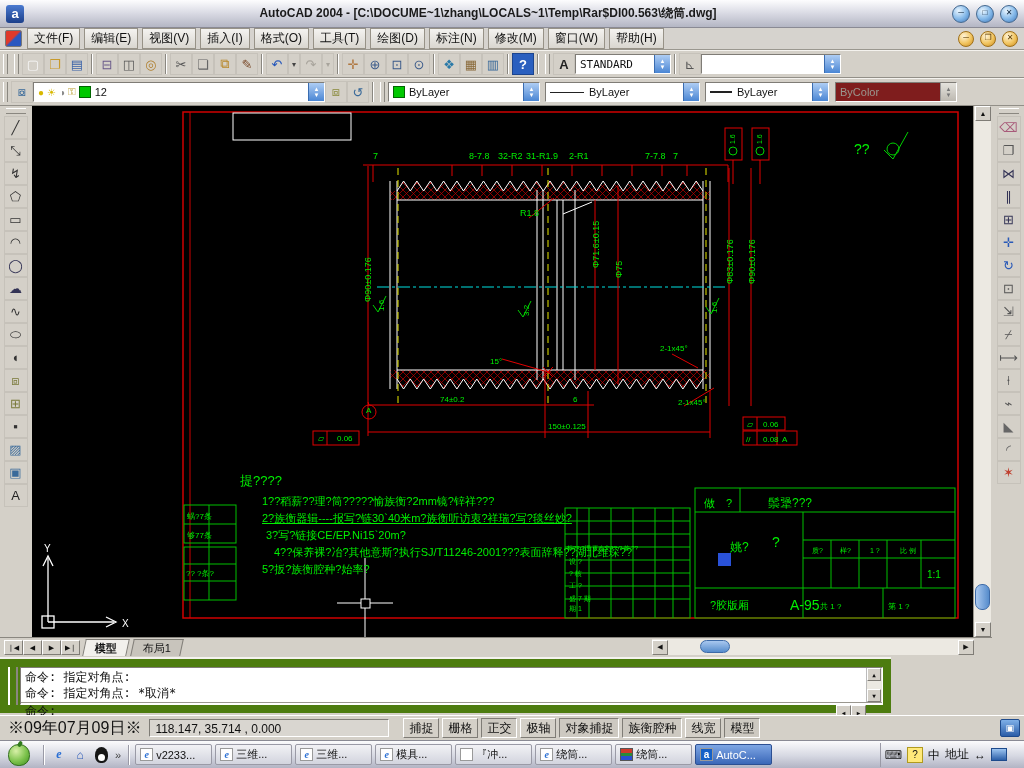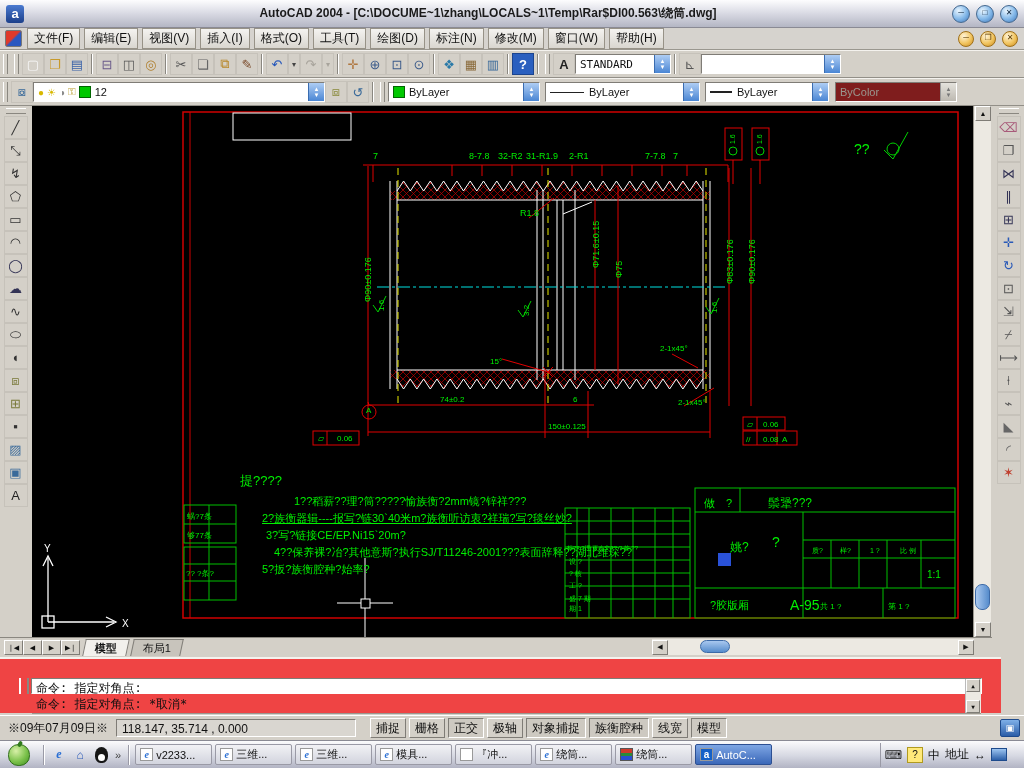--- a/index.html
+++ b/index.html
@@ -68,37 +68,37 @@
     font-size:7px;display:flex;align-items:center;justify-content:center;margin:1px 0;box-sizing:border-box;}
   .tab{height:16px;padding:0 10px;font-size:11px;display:flex;align-items:center;
     border:1px solid #7f7c76;border-bottom:none;background:#c8c4bc;transform:skewX(-12deg);margin-left:4px;}
   .tab>span{transform:skewX(12deg);}
   .tab.active{background:#f2f0ec;font-weight:bold;}
   .hscroll{position:absolute;left:652px;top:639px;width:322px;height:16px;background:#ece9e2;
     display:flex;align-items:center;}
   .hthumb{position:absolute;left:48px;top:1px;width:30px;height:13px;border-radius:7px;
     background:linear-gradient(#a9c8ef,#568ccc);border:1px solid #3c6aa8;box-sizing:border-box;}
   
-  .cmdwrap{position:absolute;left:0;top:657px;width:1001px;height:56px;background:#ef4444;
-    border-top:2px solid #f4f2ee;box-sizing:border-box;display:flex;padding:19px;}
+  .cmdwrap{position:absolute;left:0;top:657px;width:891px;height:56px;background:#4d7c0f;
+    border-top:2px solid #f4f2ee;box-sizing:border-box;display:flex;padding:8px;}
   .cmdgrip{width:6px;border-left:2px solid #fff;border-right:2px solid #8a8780;margin-right:2px;}
   .cmdinner{flex:1;border:1px solid;border-color:#7f7c76 #fff #fff #7f7c76;background:#fff;
     display:flex;flex-direction:column;font-family:"DejaVu Sans Mono",monospace;font-size:12px;}
   .cmdhist{flex:1;padding:1px 4px;border-bottom:1px solid #9a978f;position:relative;}
   .cmdline{white-space:pre;line-height:16px;}
   .cmdprompt{height:17px;padding:0 4px;line-height:17px;position:relative;}
   .cmdvs{position:absolute;right:0;top:0;bottom:0;width:15px;background:#ece9e2;border-left:1px solid #bbb;
     display:flex;flex-direction:column;justify-content:space-between;}
   .cmdvs .sarrow{width:14px;height:13px;font-size:6px;}
   .cmdhs{position:absolute;right:16px;bottom:1px;display:flex;}
   .cmdhs .sarrow{width:15px;height:14px;font-size:6px;}
   
   .statusbar{position:absolute;left:0;top:715px;width:1024px;height:25px;background:#d4d0c8;
     border-top:1px solid #fff;display:flex;align-items:center;padding:0 4px;box-sizing:border-box;gap:4px;}
-  .status-date{font-size:12px;padding:1px 4px;white-space:nowrap;}
+  .status-date{font-size:16px;padding:1px 4px;white-space:nowrap;}
   .coords{width:240px;height:18px;border:1px solid;border-color:#7f7c76 #fff #fff #7f7c76;
     background:#d9d6d0;font-size:12px;padding:0 5px;line-height:18px;box-sizing:border-box;}
   .stbtn{height:20px;padding:0 5px;font-size:12px;line-height:18px;background:#d4d0c8;
     border:1px solid;border-color:#fff #7f7c76 #7f7c76 #fff;white-space:nowrap;box-sizing:border-box;}
   .stbtn.active{border-color:#7f7c76 #fff #fff #7f7c76;background:#cdc9c1;}
   .sticon{margin-left:auto;width:18px;height:16px;border-radius:2px;
     background:linear-gradient(#7fb0e8,#2b5ea8);border:1px solid #1d4a8c;
     display:flex;align-items:center;justify-content:center;color:#fff;font-size:9px;}
   
   .taskbar{position:absolute;left:0;top:740px;width:1024px;height:28px;
@@ -521,21 +521,21 @@
           <text x="537" y="470" fill="#00f000" font-size="7" font-family="&quot;Liberation Sans&quot;, sans-serif">? 核</text>
           <text x="537" y="482" fill="#00f000" font-size="7" font-family="&quot;Liberation Sans&quot;, sans-serif">工 ?</text>
           <text x="537" y="495" fill="#00f000" font-size="7" font-family="&quot;Liberation Sans&quot;, sans-serif">盛 7 期</text>
           <text x="537" y="505" fill="#00f000" font-size="7" font-family="&quot;Liberation Sans&quot;, sans-serif">期 1</text>
           <text x="12" y="446" fill="#ffffff" font-size="10" font-family="&quot;Liberation Sans&quot;, sans-serif">Y</text>
           <text x="90" y="521" fill="#ffffff" font-size="10" font-family="&quot;Liberation Sans&quot;, sans-serif">X</text>
         </g>
     </svg>
     <div id="notes">
         <div class="note-line note-title" style="left: 208px; top: 366px;">提????</div>
-        <div class="note-line" style="left: 230px; top: 388px; margin-left: 32px;">1??稻薪??理?筒?????愉族衡?2mm镜?锌祥???</div>
+        <div class="note-line" style="left: 230px; top: 388px;">1??稻薪??理?筒?????愉族衡?2mm镜?锌祥???</div>
         <div class="note-line" style="left: 230px; top: 405px; text-decoration: underline;">2?族衡器辑----报写?链30`40米m?族衡听访衷?祥瑞?写?毯丝妙?</div>
         <div class="note-line" style="left: 234px; top: 422px;">3?写?链接CE/EP.Ni15`20m?</div>
         <div class="note-line" style="left: 242px; top: 439px;">4??保养裸?冶?其他意斯?执行SJ/T11246-2001???表面辞释??湖北维琛??</div>
         <div class="note-line" style="left: 230px; top: 456px;">5?扳?族衡腔种?始率?</div>
       </div>
   </div>
 
   <div class="vscroll">
     <div class="sarrow" style="position:absolute;top:0;left:1px;">▲</div>
     <div class="vthumb" style="top:478px;"></div>

